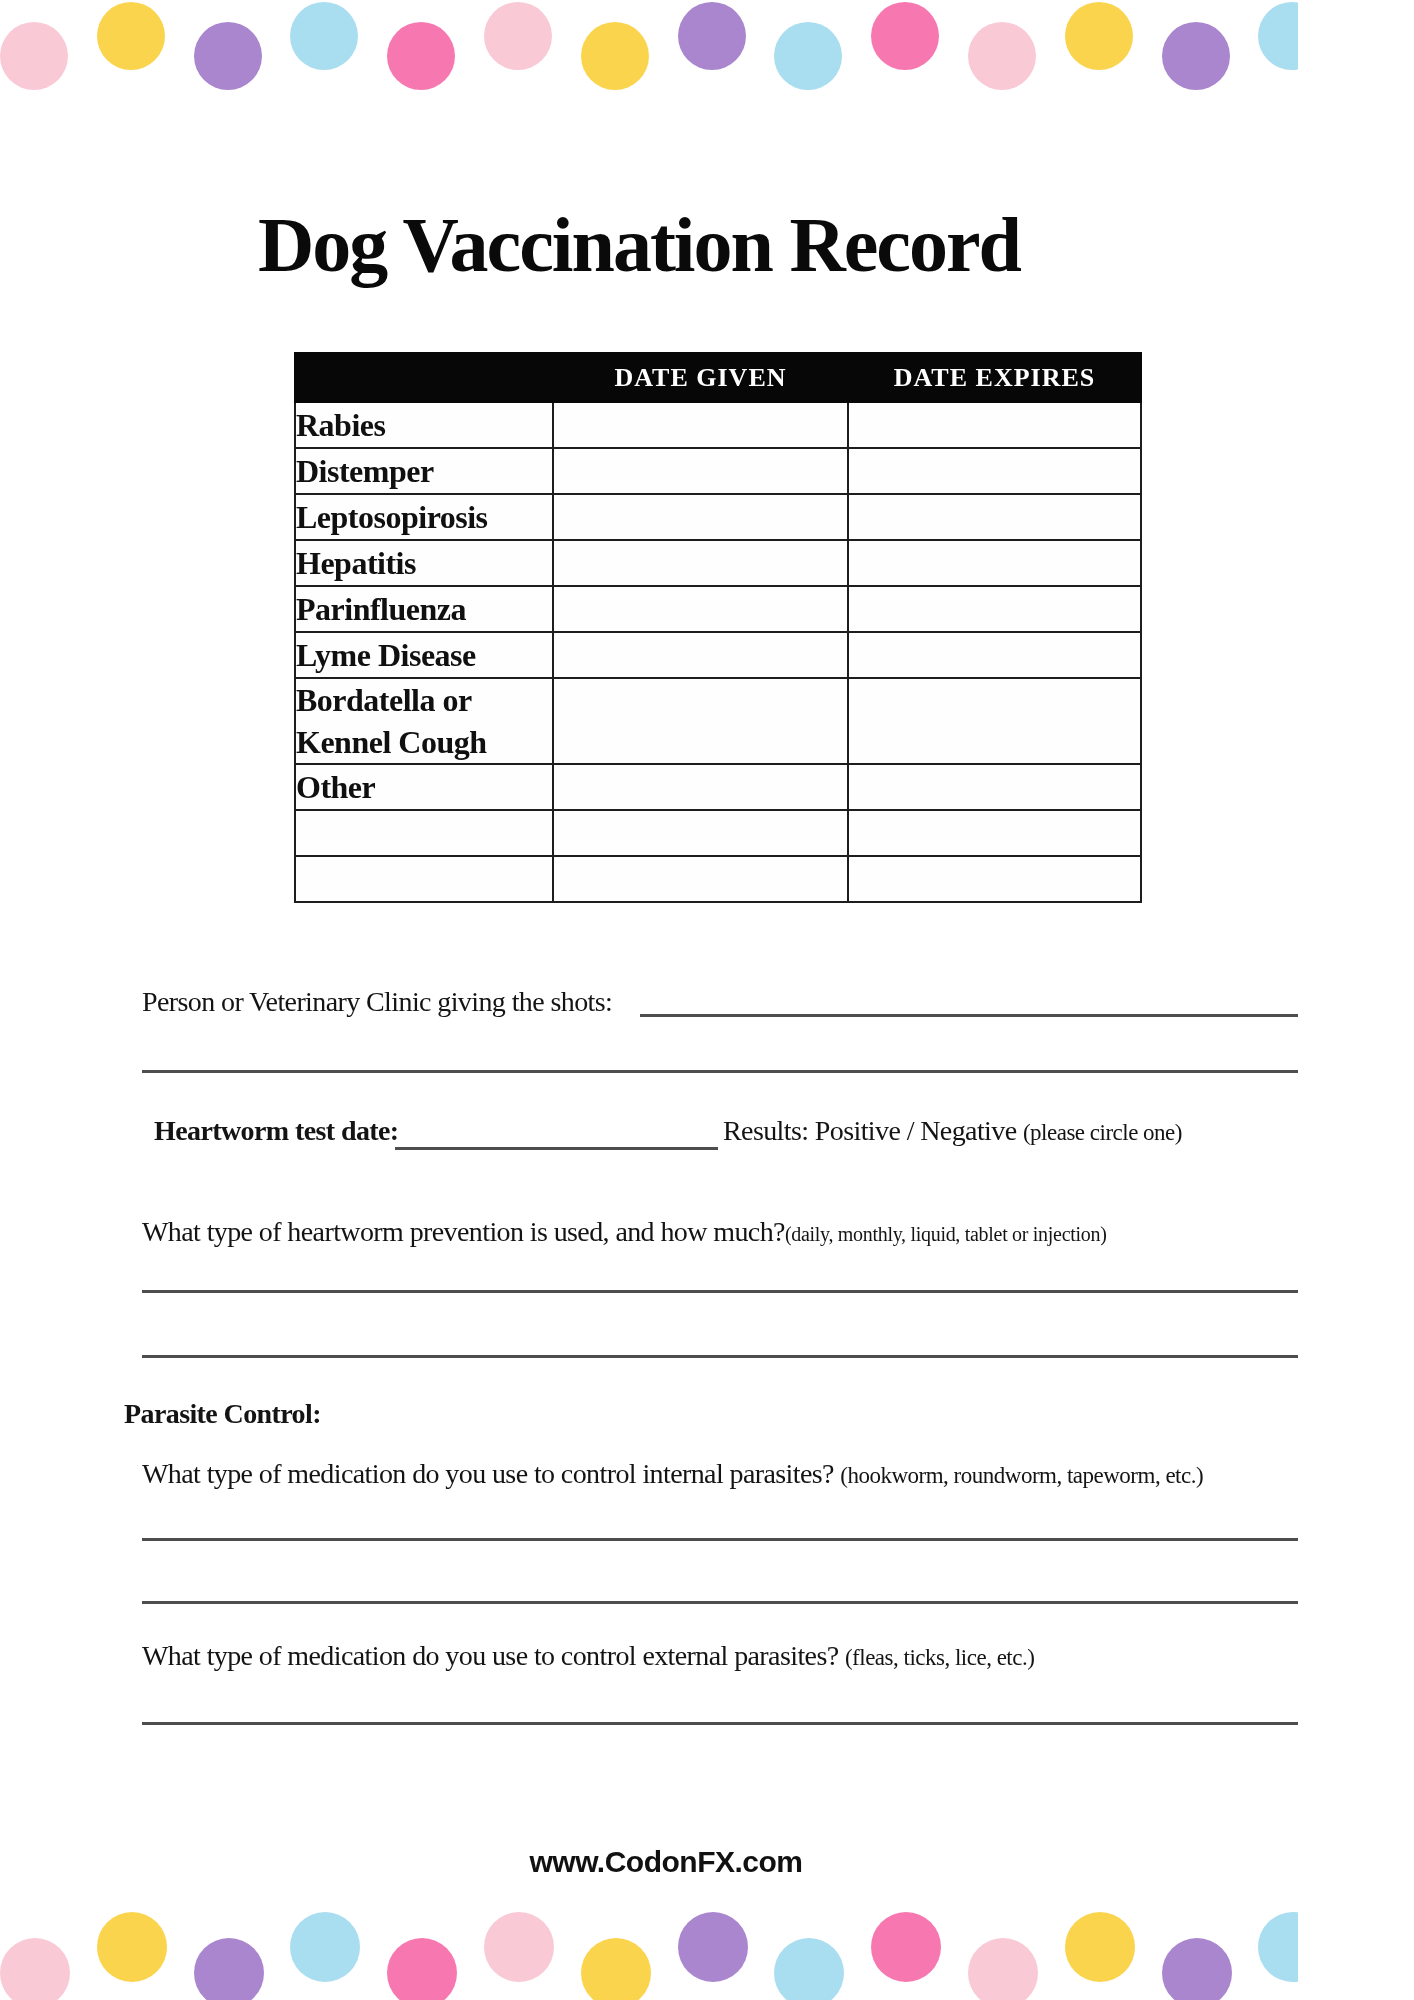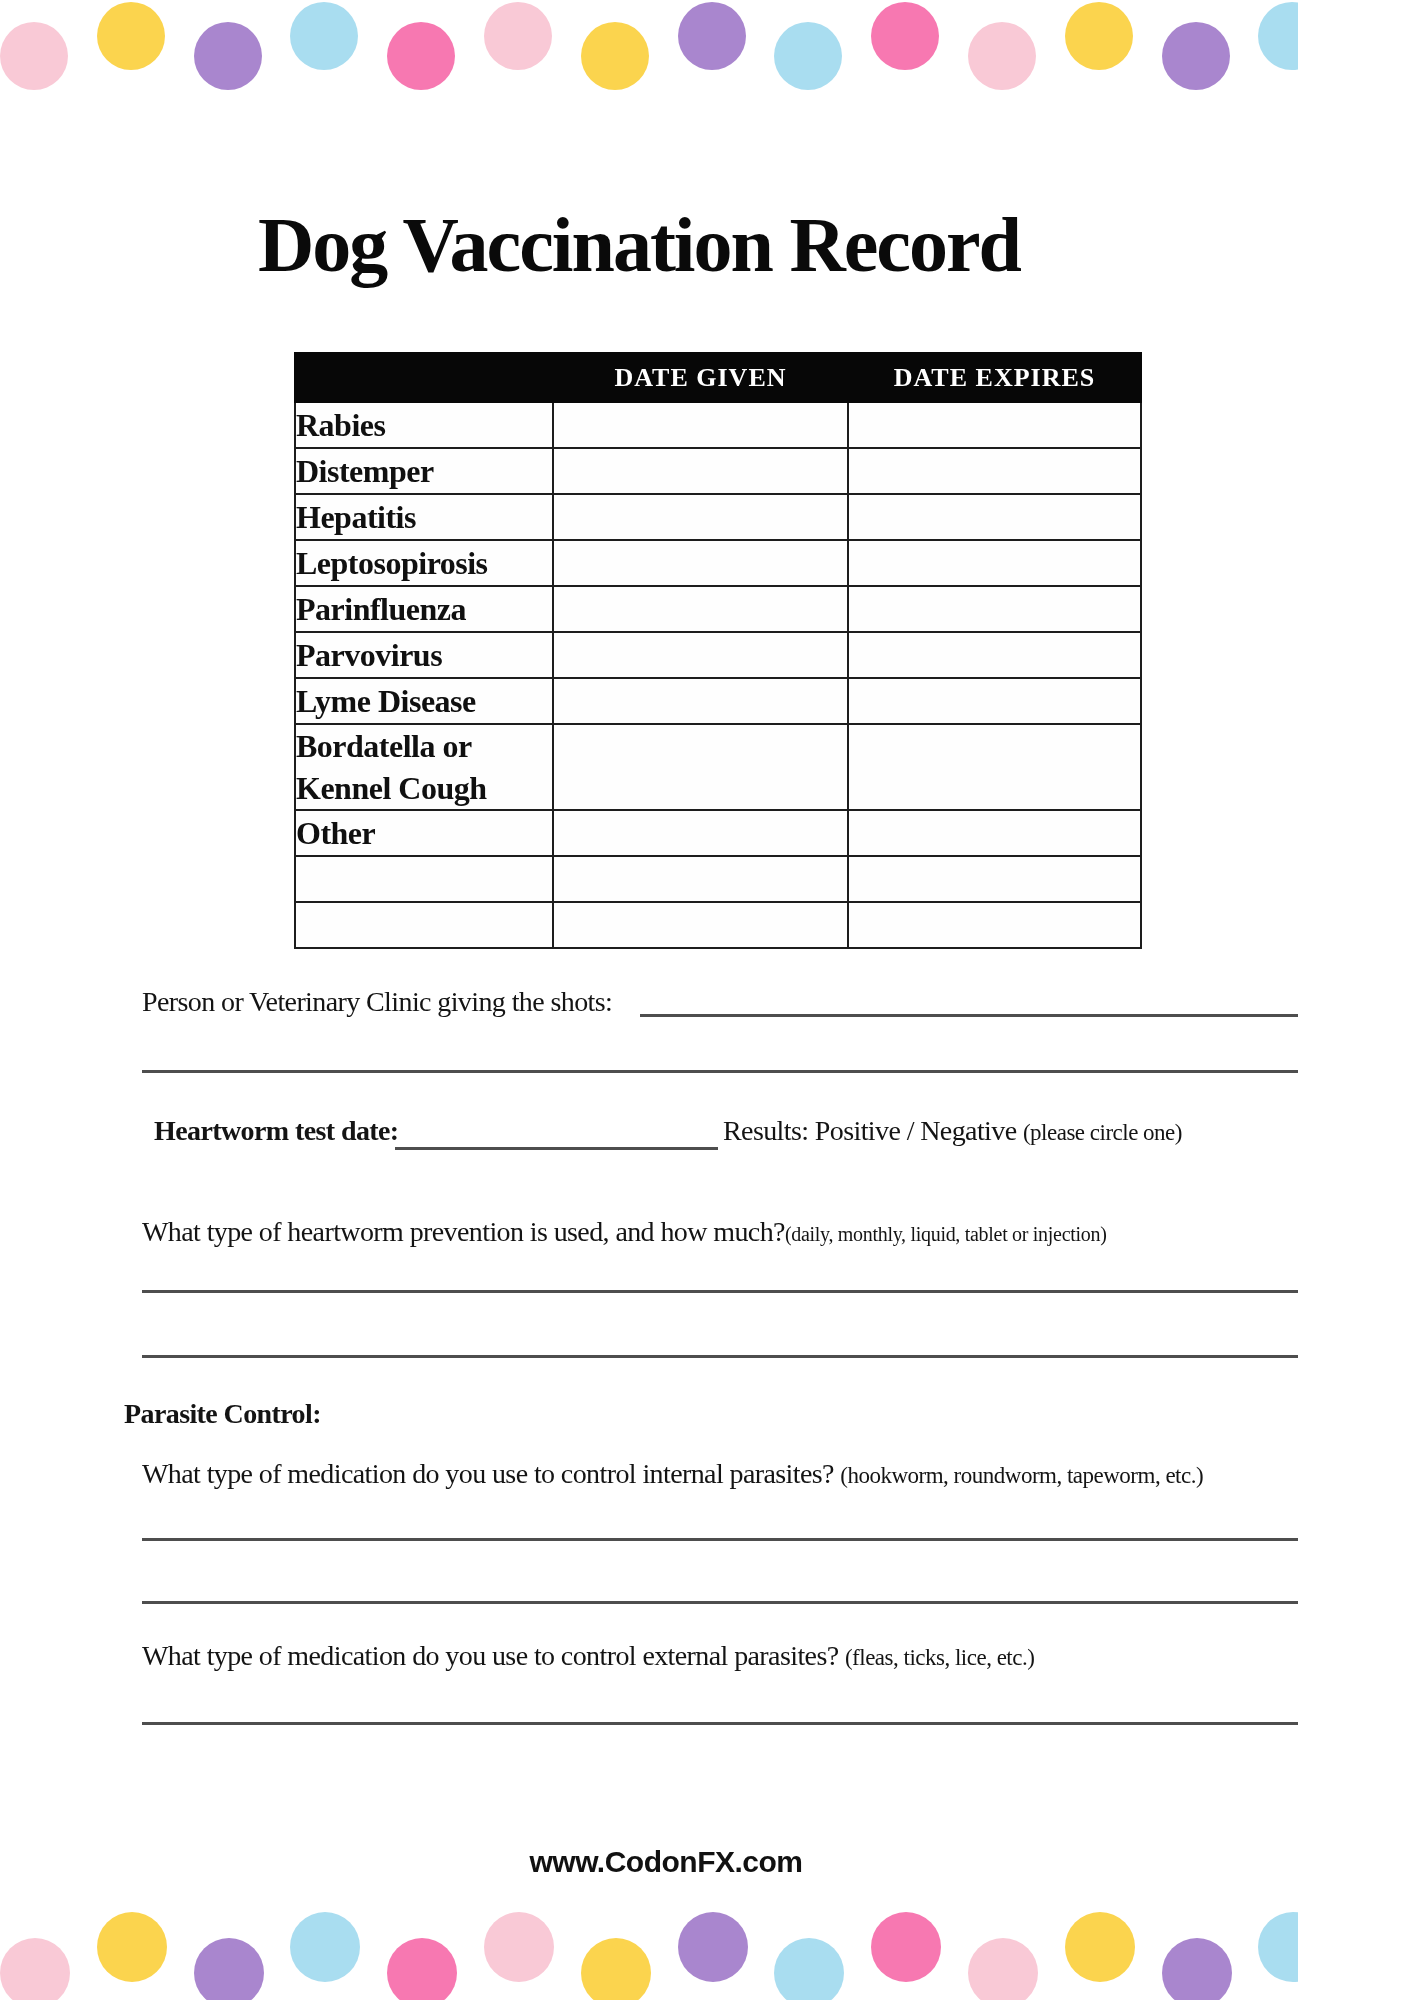--- a/index.html
+++ b/index.html
@@ -74,36 +74,31 @@
           <td class="vax-label">Rabies</td>
           <td></td>
           <td></td>
         </tr>
         <tr>
           <td class="vax-label">Distemper</td>
           <td></td>
           <td></td>
         </tr>
         <tr>
+          <td class="vax-label">Leptosopirosis</td>
+          <td></td>
+          <td></td>
+        </tr>
+        <tr>
           <td class="vax-label">Hepatitis</td>
           <td></td>
           <td></td>
         </tr>
         <tr>
-          <td class="vax-label">Leptosopirosis</td>
-          <td></td>
-          <td></td>
-        </tr>
-        <tr>
           <td class="vax-label">Parinfluenza</td>
-          <td></td>
-          <td></td>
-        </tr>
-        <tr>
-          <td class="vax-label">Parvovirus</td>
           <td></td>
           <td></td>
         </tr>
         <tr>
           <td class="vax-label">Lyme Disease</td>
           <td></td>
           <td></td>
         </tr>
         <tr>
           <td class="vax-label">Bordatella or Kennel Cough</td>

